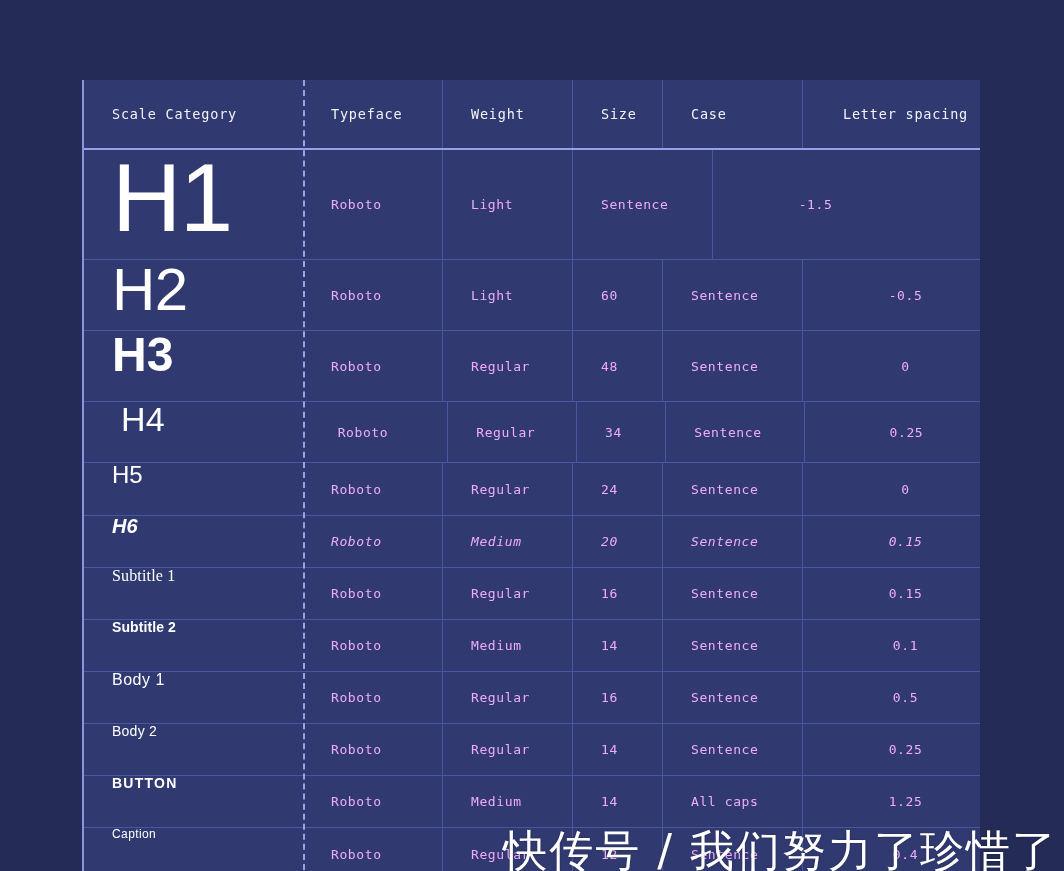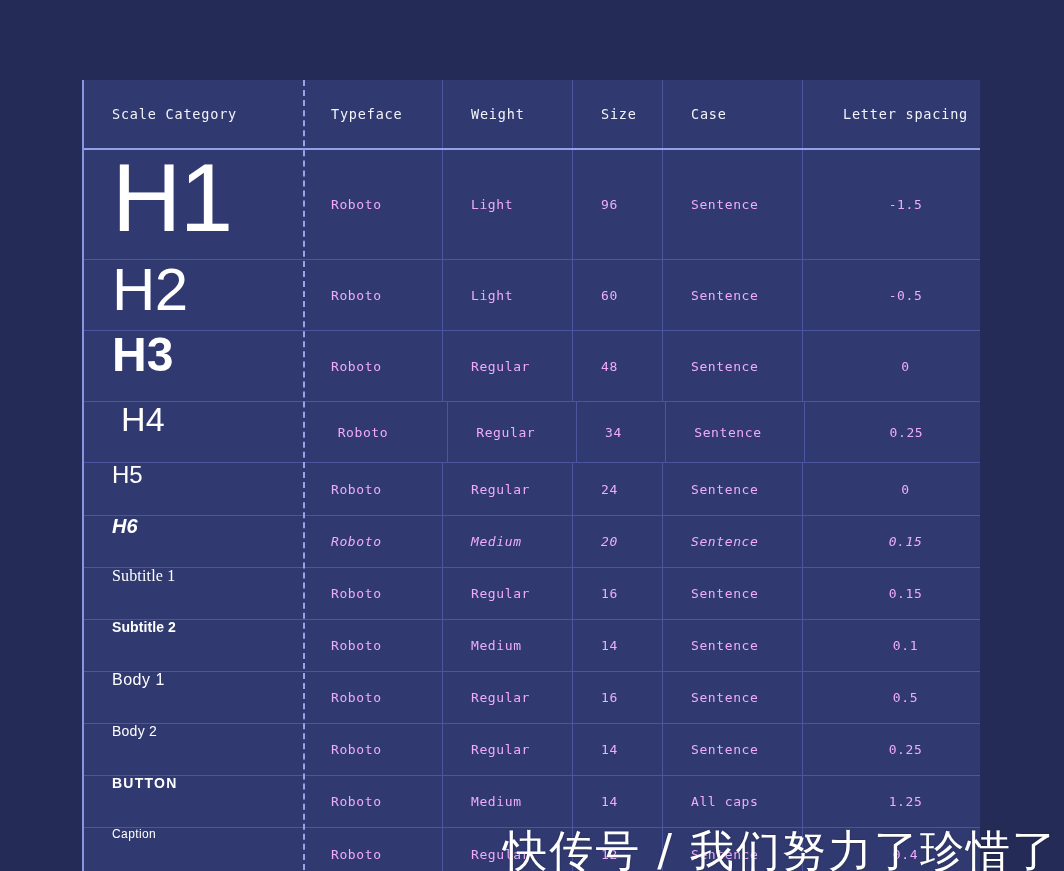--- a/index.html
+++ b/index.html
@@ -183,23 +183,20 @@
     <div class="trow r-h1">
       <div class="tcell c-scale">
         <span class="sample s-h1">H1</span>
       </div>
       <div class="tcell c-type">
           <span class="mono">Roboto</span>
         </div>
       <div class="tcell c-weight">
           <span class="mono">Light</span>
         </div>
-      <div class="tcell c-size">
-          <span class="mono">96</span>
-        </div>
       <div class="tcell c-case">
           <span class="mono">Sentence</span>
         </div>
       <div class="tcell c-ls">
           <span class="mono">-1.5</span>
         </div>
     </div>
 
     <div class="trow r-h2">
       <div class="tcell c-scale">

